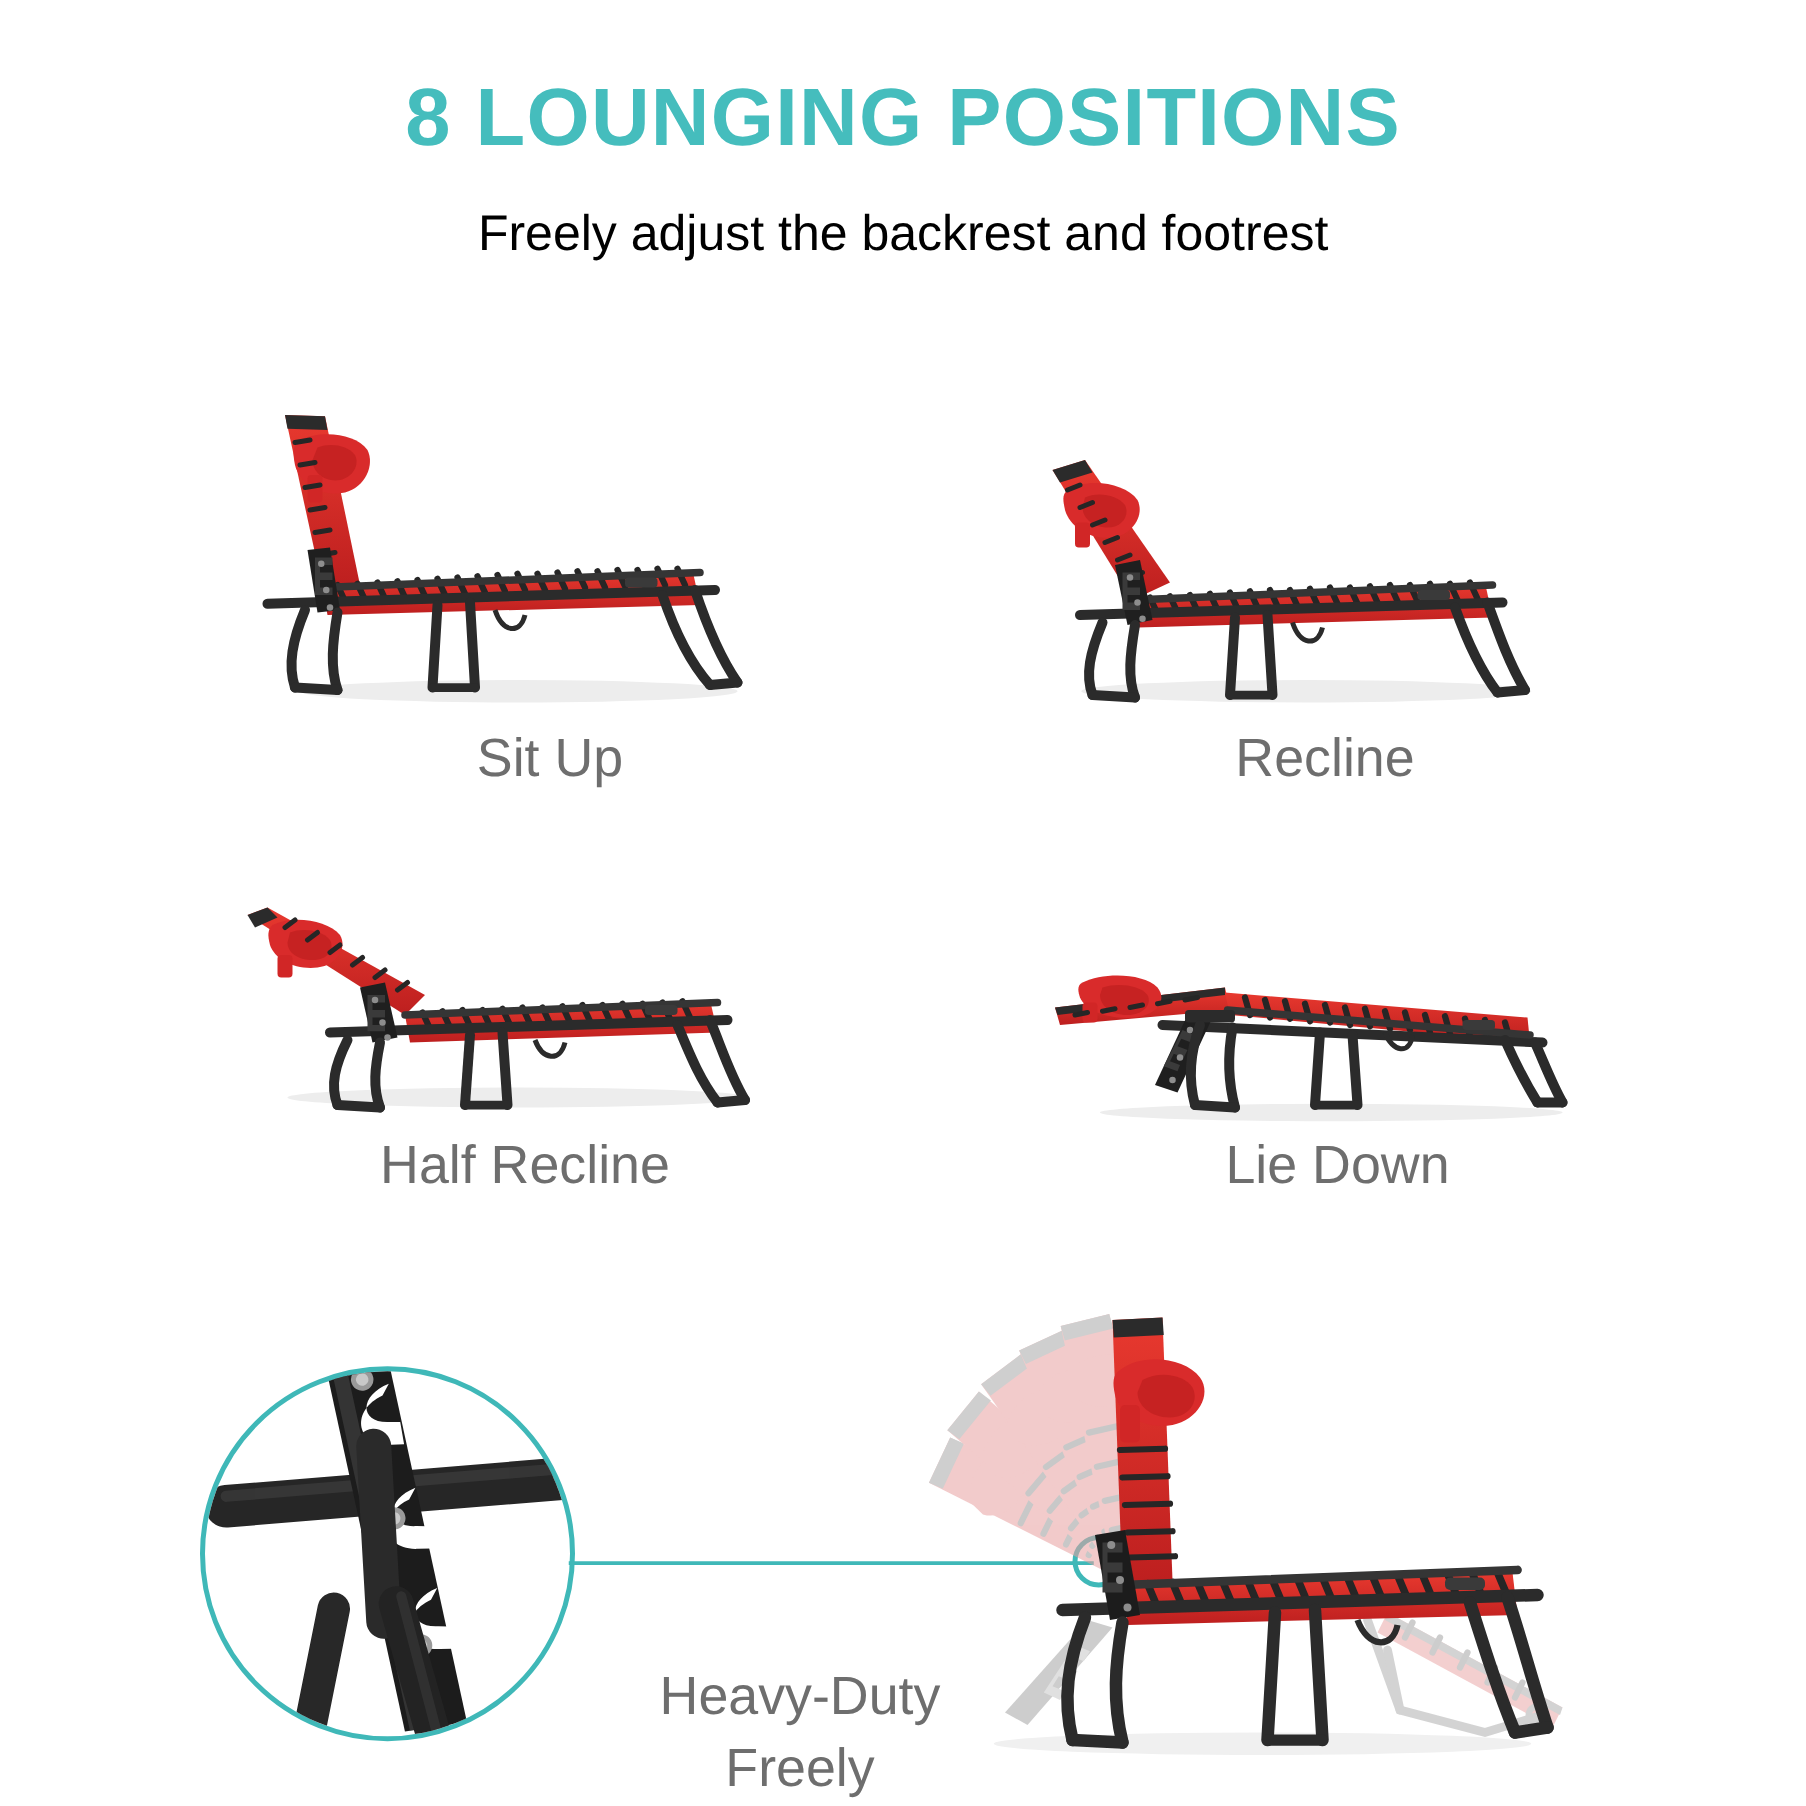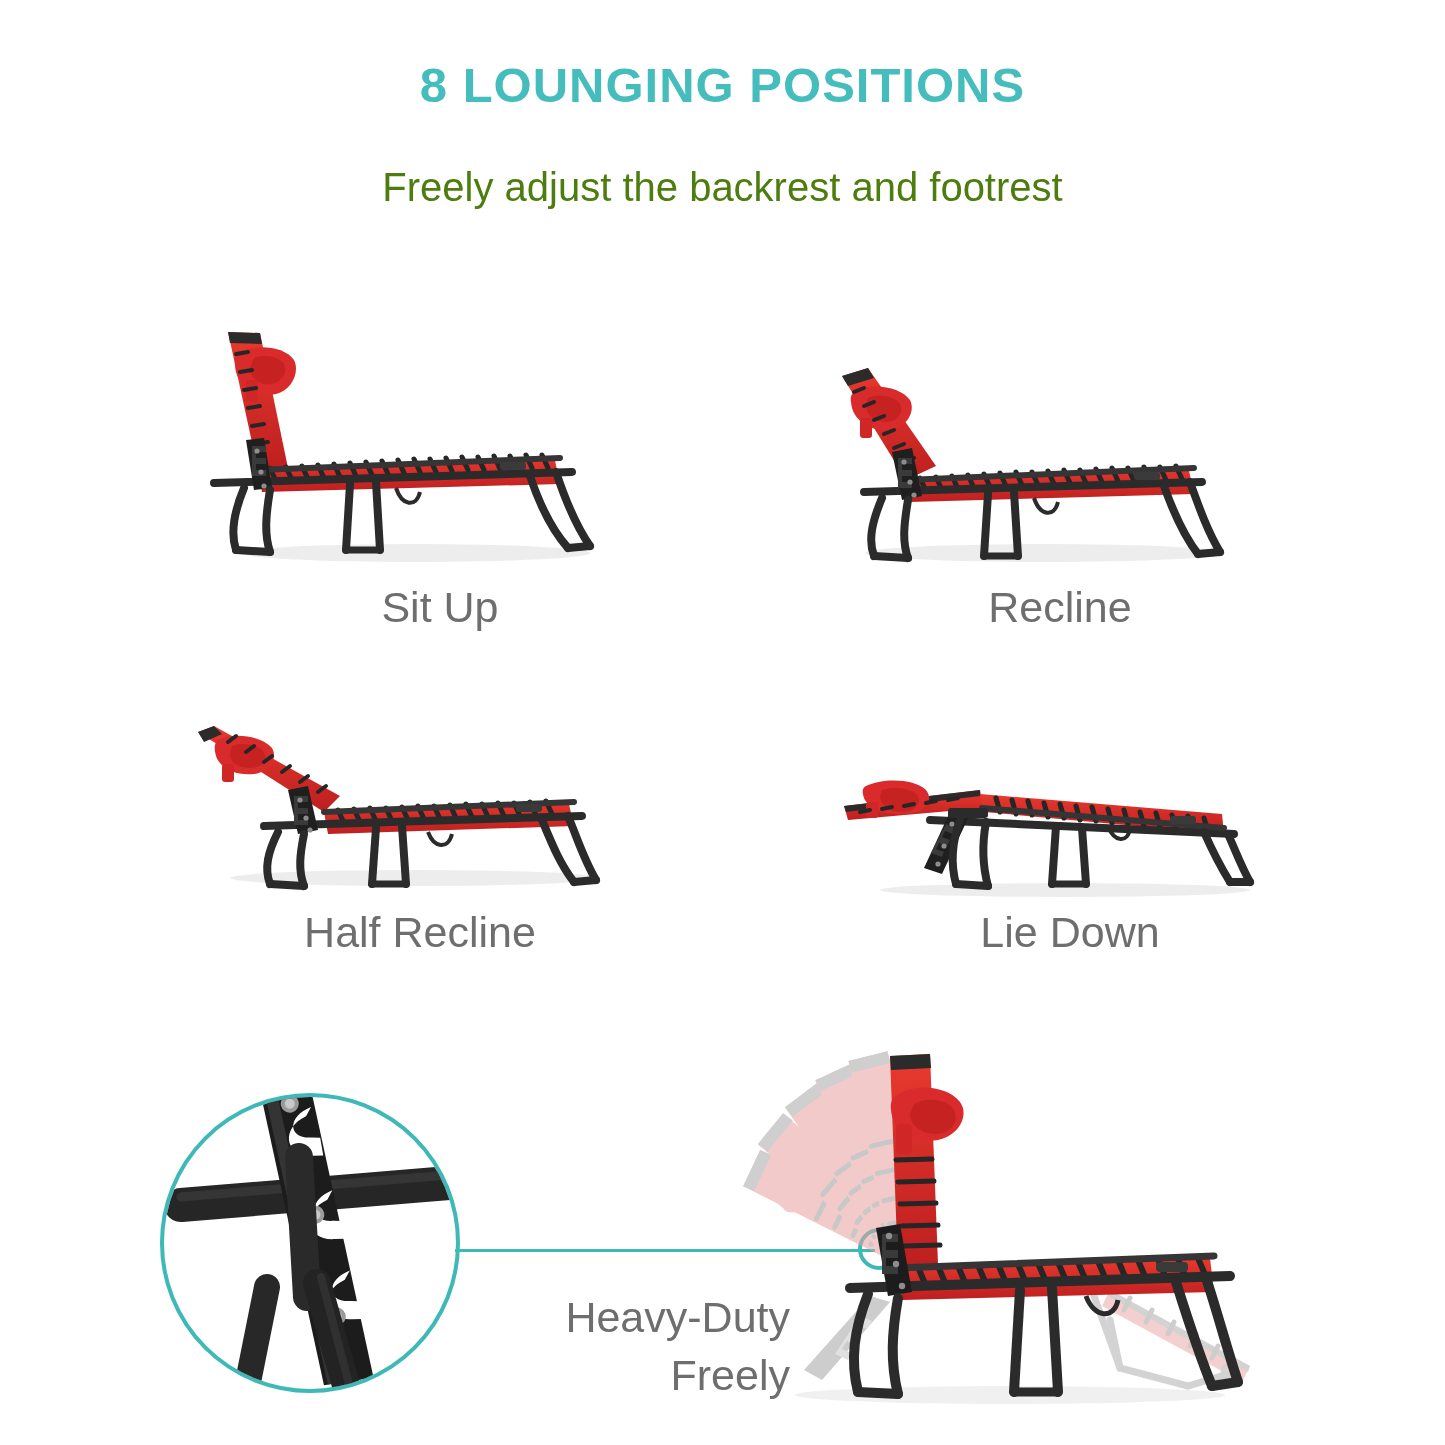--- a/index.html
+++ b/index.html
@@ -6,26 +6,26 @@
   html,body{ background:#ffffff; }
   body{
     width:1445px; height:1445px; position:relative; overflow:hidden;
     font-family:"Liberation Sans", sans-serif; background:#ffffff;
   }
   .stage{ position:absolute; inset:0; }
 
   
   #headline{
     position:absolute; left:0; right:0; top:60px; text-align:center;
-    font-size:49px; font-weight:bold; letter-spacing:1px;
+    font-size:65px; font-weight:bold; letter-spacing:1px;
     color:#45bdbd; line-height:1.05; white-space:nowrap;
   }
   #subhead{
     position:absolute; left:0; right:0; top:160px; text-align:center;
-    font-size:40px; font-weight:300; color:#4d7c0f; line-height:1.35;
+    font-size:40px; font-weight:300; color:#000000; line-height:1.35;
   }
   #subhead div{ font-weight:300; }
 
   
   .cell{ position:absolute; }
   .cell .art{ position:absolute; left:0; top:0; }
   .cell .caption{
     position:absolute; left:0; width:100%; text-align:center;
     font-size:43px; font-weight:300; color:#6e6e6e; white-space:nowrap;
   }
@@ -51,21 +51,21 @@
 
   #connector{
     position:absolute; left:455px; top:1249px; width:420px; height:3px;
     background:#3fb8b8;
   }
   #hotspot-ring{
     position:absolute; left:858px; top:1228px; width:42px; height:42px;
     border:4px solid #3fb8b8; border-radius:50%;
   }
   #feature-label{
-    position:absolute; left:490px; top:1288px; width:300px; text-align:right;
+    position:absolute; left:490px; top:1328px; width:300px; text-align:center;
     font-size:43px; font-weight:300; color:#6e6e6e; line-height:1.35;
   }
   #bottom-art{ position:absolute; left:690px; top:1020px; }
 </style>
 </head>
 <body>
 
 <div class="stage">
 
   <h1 id="headline">8 LOUNGING POSITIONS</h1>

